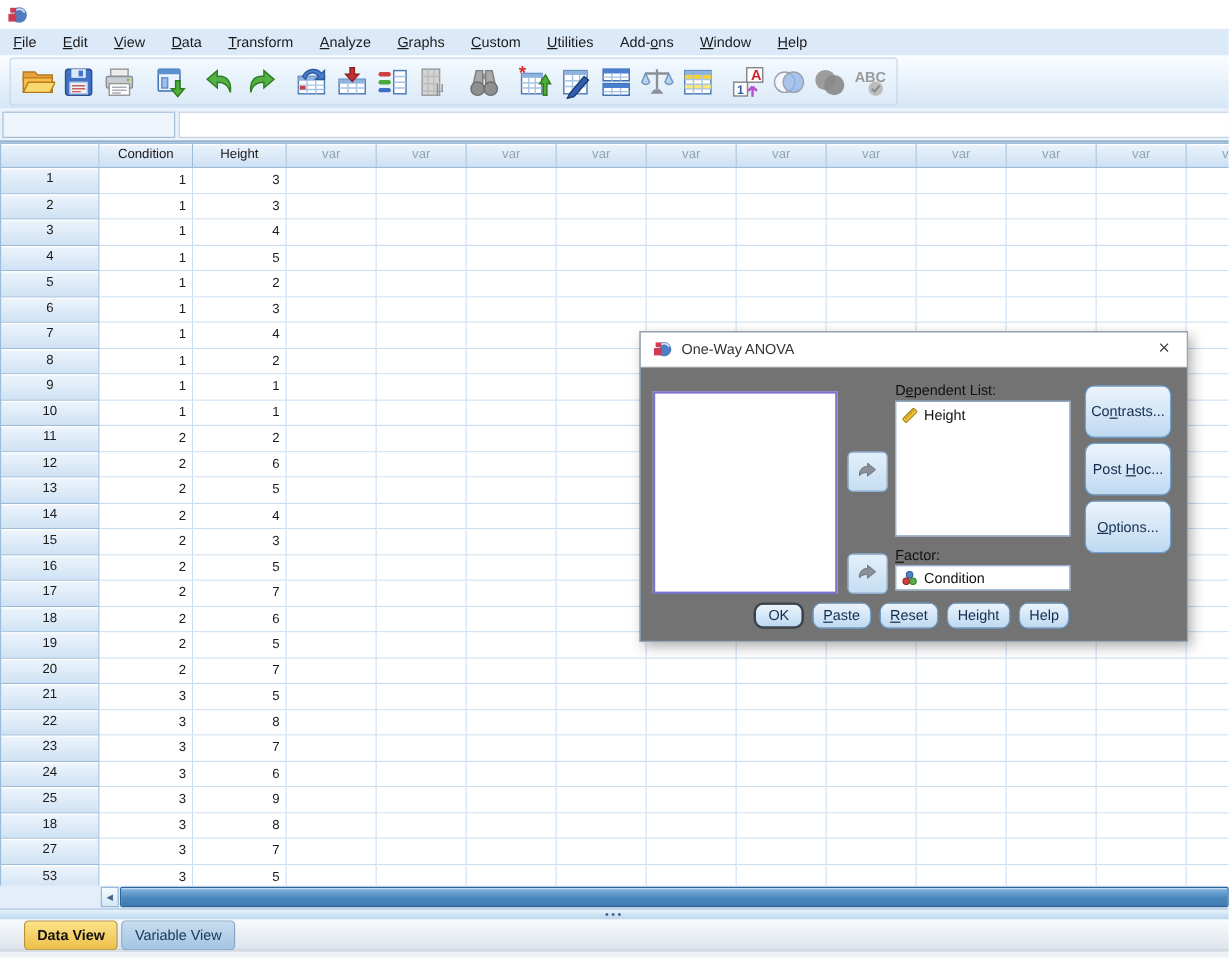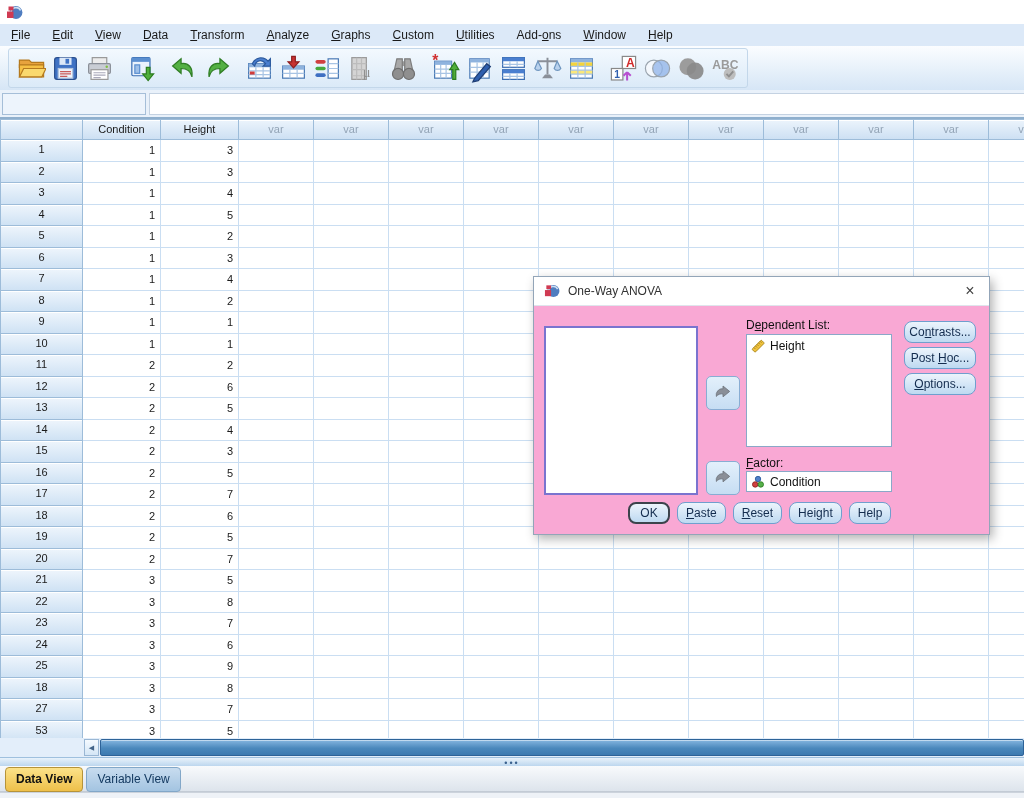--- a/index.html
+++ b/index.html
@@ -57,49 +57,49 @@
   .hs-thumb{flex:1;height:15px;margin-left:1px;background:linear-gradient(#85b6e0,#4a88bc 55%,#3d7ab0);
             border:1px solid #2e6398;border-radius:2px;box-shadow:inset 0 1px 0 rgba(255,255,255,.5)}
 
   
   .splitter{position:absolute;top:757px;left:0;right:0;height:8px;z-index:6;text-align:center;
             background:linear-gradient(#e8f2fb,#bcd6ee);border-top:1px solid #9fc0de;border-bottom:1px solid #9fc0de;line-height:5px}
   .splitter .dots{color:#3c638f;font-size:9px;letter-spacing:2px}
 
   
   .tabsrow{position:absolute;top:766px;left:0;right:0;height:25px;z-index:6;display:flex;align-items:flex-start;
-           background:linear-gradient(#f8fafc,#dde4ec);padding-left:5px;border-bottom:1px solid #c3cbd5}
+           background:linear-gradient(#f8fafc,#dde4ec);padding-left:20px;border-bottom:1px solid #c3cbd5}
   .tab{font-size:12px;padding:4px 10px 5px;border-radius:4px;margin-right:3px;margin-top:1px;white-space:nowrap;cursor:default}
   .tab.active{background:linear-gradient(#fce289,#eec04a);border:1px solid #b69339;font-weight:bold;color:#111}
   .tab.inactive{background:linear-gradient(#c8dcef,#a3c4e1);border:1px solid #82a7c8;color:#143a61}
   .bottomstrip{position:absolute;top:792px;left:0;right:0;height:6px;background:#eef2f7;
                border-top:1px solid #ccd3dc;border-bottom:2px solid #8d97a3;z-index:6}
 
   
-  .dialog{position:absolute;left:533px;top:276px;width:455px;height:257px;background:#f9a8d4;
+  .dialog{position:absolute;left:533px;top:276px;width:455px;height:257px;background:#737373;
           border:1px solid #93a5b8;box-shadow:3px 4px 10px rgba(0,0,0,.3);z-index:10}
   .dlg-title{height:28px;background:#fff;display:flex;align-items:center;padding:0 10px;gap:8px;border-bottom:1px solid #dfe5ec}
   .dlg-title .t{font-size:12px;color:#333;flex:1}
   .dlg-close{font-size:16px;color:#444;width:18px;text-align:center;line-height:16px;cursor:default}
   .dlg-body{position:relative;height:256px}
   .src-list{position:absolute;left:10px;top:20px;width:150px;height:165px;background:#fff;border:2px solid #7a74cf}
   .arrow-btn{position:absolute;width:32px;height:32px;border-radius:5px;border:1px solid #88add3;
              background:linear-gradient(#e3f0fb,#c6ddf3);display:flex;align-items:center;justify-content:center}
   .arrow-btn svg{width:20px;height:20px}
   .dlg-label{position:absolute;font-size:12px;color:#111}
   .dep-list{position:absolute;left:212px;top:28px;width:146px;height:113px;background:#fff;border:1px solid #8aa8c8;
             padding:4px 4px;box-sizing:border-box}
   .factor-field{position:absolute;left:212px;top:165px;width:146px;height:21px;background:#fff;border:1px solid #8aa8c8;
             display:flex;align-items:center;gap:5px;padding:0 4px;box-sizing:border-box;font-size:12px;color:#111}
   .list-item{display:flex;align-items:center;gap:5px;font-size:12px;color:#111}
   .list-item svg,.factor-field svg{width:14px;height:14px;flex:none}
   .side-btns{position:absolute;left:370px;top:15px;display:flex;flex-direction:column;gap:4px}
   .btn{font-size:12px;color:#132c4e;background:linear-gradient(#ecf4fc,#bed9f1);border:1px solid #6f9fce;
        border-radius:8px;padding:3px 8px;text-align:center;white-space:nowrap;cursor:default;box-sizing:border-box}
-  .side-btns .btn{width:72px;padding:3px 2px}
+  .side-btns .btn{width:72px;padding:14px 2px}
   .bottom-btns{position:absolute;left:94px;top:196px;display:flex;gap:7px}
   .bottom-btns .btn{min-width:42px;padding:3px 8px}
   .btn.default{border:2px solid #3c434c;padding:2px 8px}
   u{text-decoration:underline}
 </style>
 </head>
 <body>
 
 <div class="titlebar">
   <span class="appicon">

